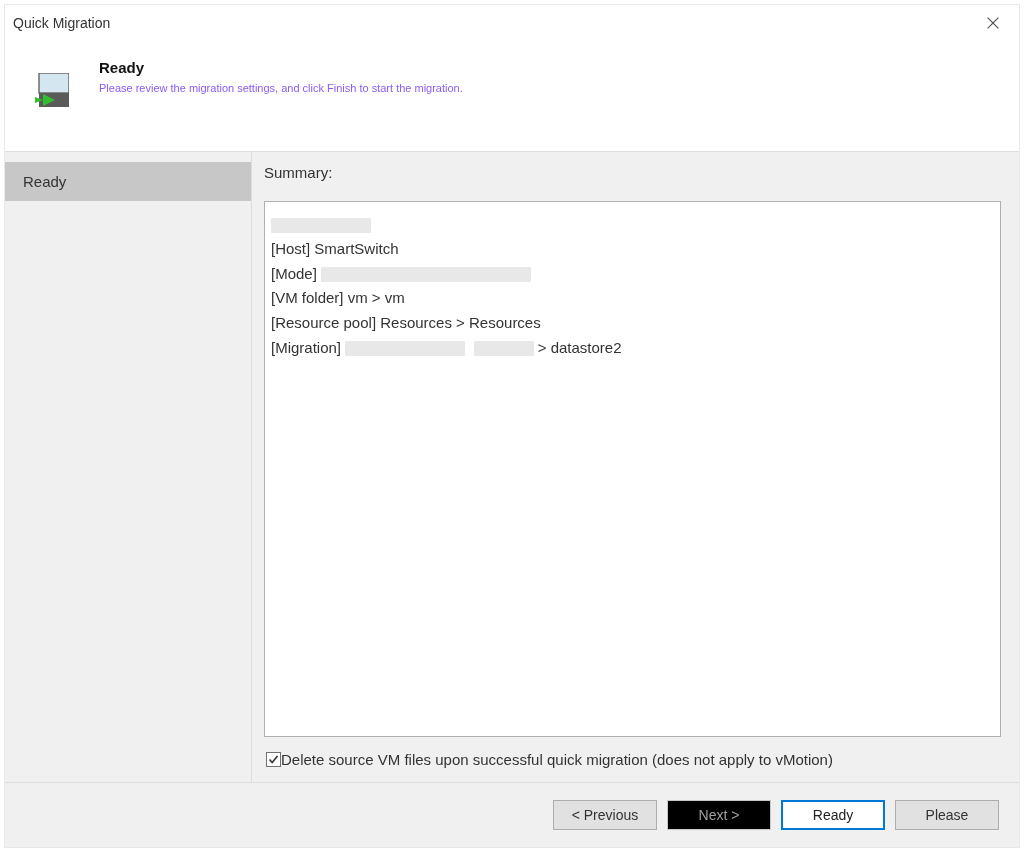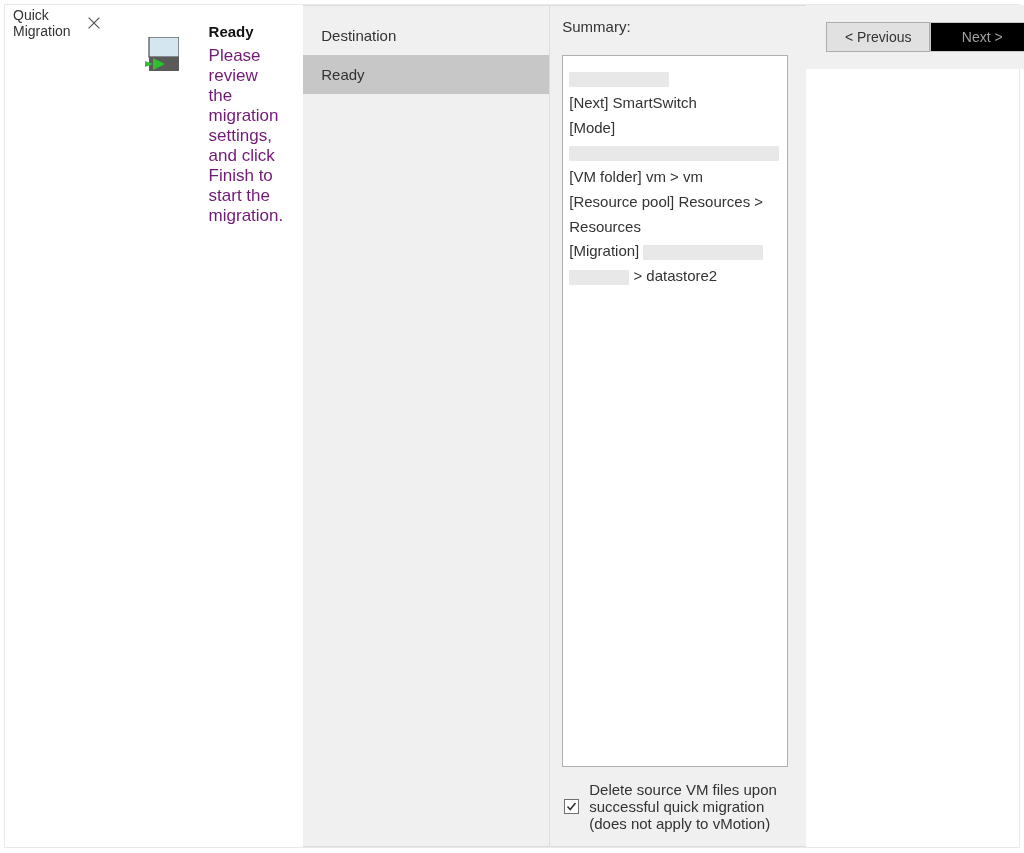--- a/index.html
+++ b/index.html
@@ -15,21 +15,21 @@
       position: relative;
     }
     .dialog {
       position: absolute;
       left: 4px;
       top: 4px;
       width: 1016px;
       height: 844px;
       background: #ffffff;
       display: flex;
-      flex-direction: row;
+      flex-direction: column;
       border: 1px solid #e8e8e8;
     }
     .titlebar {
       height: 36px;
       display: flex;
       align-items: center;
       padding: 0 8px;
       background: #ffffff;
     }
     .titlebar-title {
@@ -67,22 +67,22 @@
     .header-text {
       flex: 1;
     }
     .header-title {
       font-weight: 600;
       font-size: 15px;
       color: #111111;
       margin-bottom: 6px;
     }
     .header-subtitle {
-      font-size: 17px;
-      color: #701a75;
+      font-size: 11px;
+      color: #8b5cf6;
     }
     .body-section {
       flex: 1;
       display: flex;
       background: #f0f0f0;
       border-top: 1px solid #dddddd;
       border-bottom: 1px solid #dddddd;
       min-height: 0;
     }
     .sidebar {
@@ -129,21 +129,21 @@
       display:inline-block;
       background: #e8e8e8;
       height: 15px;
       vertical-align: middle;
       border-radius: 1px;
     }
     .checkbox-row {
       margin-top: 14px;
       display: flex;
       align-items: center;
-      gap: 10px;
+      gap: 0;
       font-size: 15px;
       color: #333333;
       padding-left: 2px;
       padding-bottom: 4px;
     }
     .checkbox {
       width: 15px;
       height: 15px;
       border: 1px solid #707070;
       background: #ffffff;
@@ -157,20 +157,21 @@
       width: 11px;
       height: 11px;
     }
     .footer {
       height: 64px;
       background: #f0f0f0;
       display: flex;
       align-items: center;
       justify-content: flex-end;
       padding: 0 20px;
+      gap: 10px;
     }
     .btn {
       width: 104px;
       height: 30px;
       font-size: 14px;
       border: 1px solid #adadad;
       background: #e1e1e1;
       color: #333333;
       cursor: pointer;
       display: inline-flex;
@@ -215,33 +216,30 @@
     </div>
     <div class="header-text">
       <div class="header-title">Ready</div>
       <div class="header-subtitle">Please review the migration settings, and click Finish to start the migration.</div>
     </div>
   </div>
 
   <div class="body-section">
 
     <div class="sidebar">
-      <div class="sidebar-item">
-        <span>Destination</span>
-      </div>
       <div class="sidebar-item selected">
         <span>Ready</span>
       </div>
     </div>
 
     <div class="main-panel">
       <div class="summary-label">Summary:</div>
       <div class="summary-box">
         <div><span class="redact" style="width:100px;"></span></div>
-        <div><span>[Next] </span><span>SmartSwitch</span></div>
+        <div><span>[Host] </span><span>SmartSwitch</span></div>
         <div><span>[Mode] </span><span class="redact" style="width:210px;"></span></div>
         <div>[VM folder] vm &gt; vm</div>
         <div>[Resource pool] Resources &gt; Resources</div>
         <div><span>[Migration] </span><span class="redact" style="width:120px;"></span>&nbsp;&nbsp;<span class="redact" style="width:60px;"></span><span> &gt; datastore2</span></div>
       </div>
       <div class="checkbox-row">
         <span class="checkbox">
           <svg class="checkmark-svg" viewBox="0 0 11 11">
             <polyline points="1.5,5.5 4.2,8.5 9.5,2" fill="none" stroke="#333" stroke-width="1.6"></polyline>
           </svg>

